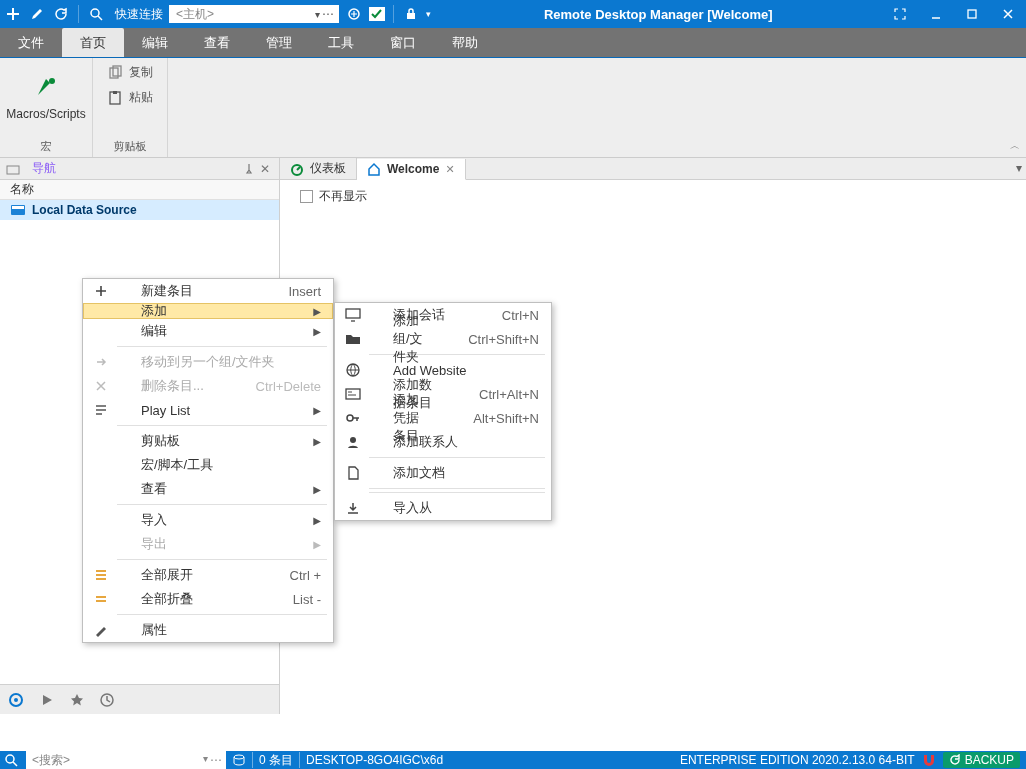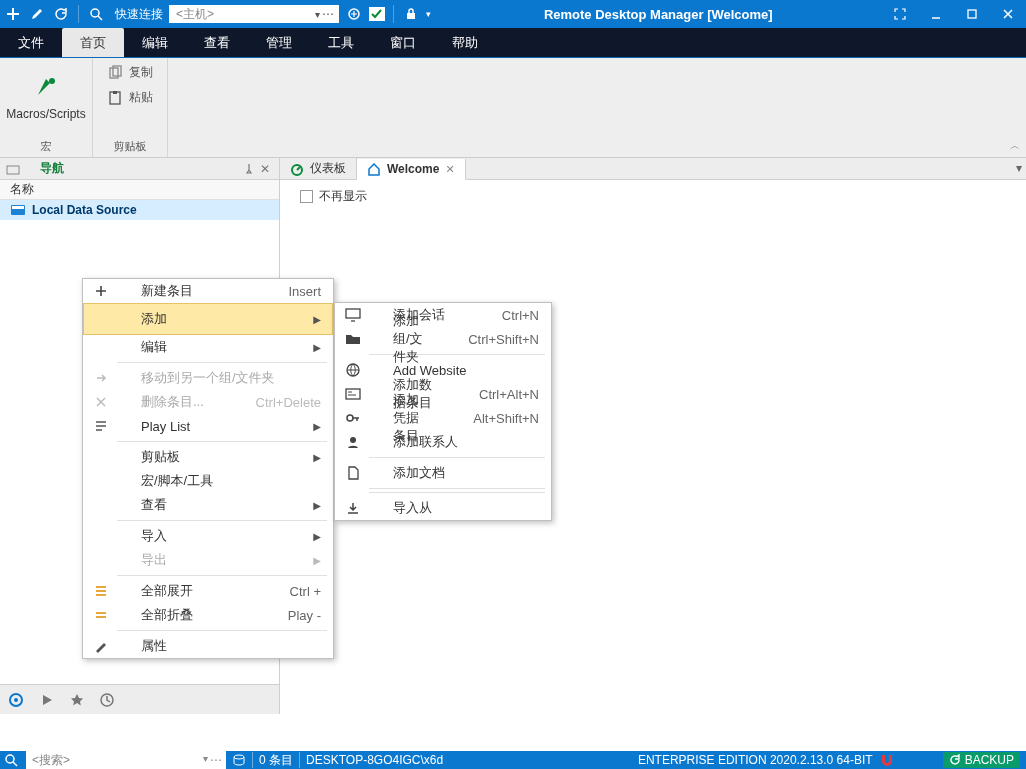--- a/index.html
+++ b/index.html
@@ -10,38 +10,38 @@
   .titlebar .tb-icon { width: 18px; height: 18px; display: flex; align-items: center; justify-content: center; cursor: pointer; }
   .titlebar .tb-sep { width: 1px; height: 18px; background: rgba(255,255,255,0.3); margin: 0 2px; }
   .quick-label { color: #fff; margin-left: 4px; }
   .quick-input { height: 18px; background: #fff; border: 1px solid #fff; display: flex; align-items: center; padding: 0 6px; color: #888; width: 170px; position: relative; }
   .quick-input .qi-right { position: absolute; right: 4px; display: flex; align-items: center; gap: 2px; }
   .titlebar .tb-center { flex: 1; text-align: center; font-weight: bold; font-size: 13px; }
   .titlebar .tb-right { display: flex; align-items: center; gap: 8px; }
   .winbtn { width: 28px; height: 20px; display: flex; align-items: center; justify-content: center; cursor: pointer; }
 
   
-  .menubar { height: 30px; background: #0f172a; color: #fff; display: flex; align-items: stretch; border-bottom: 1px solid #0969b8; }
+  .menubar { height: 30px; background: #737373; color: #fff; display: flex; align-items: stretch; border-bottom: 1px solid #0969b8; }
   .menu-item { padding: 0 18px; display: flex; align-items: center; cursor: pointer; font-size: 13px; }
   .menu-item.active { background: #e8e8e8; color: #333; border-top-left-radius: 2px; border-top-right-radius: 2px; }
   
   .ribbon { height: 100px; background: #eeeeee; display: flex; border-bottom: 1px solid #ccc; position: relative; }
   .ribbon-group { border-right: 1px solid #d5d5d5; padding: 4px 10px 2px 10px; display: flex; flex-direction: column; align-items: center; justify-content: space-between; }
   .ribbon-group .rg-body { display: flex; gap: 8px; height: 72px; align-items: center; }
   .ribbon-group .rg-label { font-size: 11px; color: #555; height: 18px; display: flex; align-items: center; }
   .ribbon-big-btn { width: 72px; display: flex; flex-direction: column; align-items: center; justify-content: center; gap: 4px; cursor: pointer; height: 72px; }
   .ribbon-small-list { display: flex; flex-direction: column; justify-content: flex-start; gap: 4px; height: 72px; }
   .ribbon-small-btn { display: flex; align-items: center; gap: 6px; padding: 2px 4px; cursor: pointer; color:#555; }
   .ribbon-collapse { position: absolute; right: 6px; bottom: 4px; color: #666; cursor: pointer; font-size: 10px;}
 
   
   .body-area { position: absolute; top: 158px; left: 0; right: 0; bottom: 55px; display: flex; }
   .nav-panel { width: 280px; border-right: 1px solid #cfcfcf; display: flex; flex-direction: column; background: #fff; }
   .panel-hdr { height: 22px; background: #ededed; border-bottom: 1px solid #d0d0d0; display: flex; align-items: center; padding: 0 6px; }
-  .panel-hdr .ph-title { flex: 1; font-weight: bold; color: #15803d; display: flex; align-items: center; gap: 20px;}
+  .panel-hdr .ph-title { flex: 1; font-weight: normal; color: #8b5cf6; display: flex; align-items: center; gap: 12px;}
   .panel-hdr .ph-btn { width: 16px; height: 16px; display: flex; align-items: center; justify-content: center; color: #777; cursor: pointer; }
   .nav-colhdr { height: 20px; border-bottom: 1px solid #e0e0e0; display: flex; align-items: center; padding: 0 10px; background: #f8f8f8; }
   .nav-tree { flex: 1; overflow: hidden; }
   .tree-item { display: flex; align-items: center; gap: 6px; padding: 3px 10px; background: #d6ecff; font-weight: bold; color: #003a6b; }
   .nav-btm { height: 30px; border-top: 1px solid #d0d0d0; background: #ededed; display: flex; align-items: center; padding: 0 8px; gap: 16px; }
   .nav-btm .nb-icon { color: #777; cursor: pointer; font-size: 14px;}
   .nb-icon.active { color: #0b78d0;}
 
   .main-area { flex: 1; display: flex; flex-direction: column; }
   .tabstrip { height: 22px; border-bottom: 1px solid #cfcfcf; display: flex; align-items: stretch; background: #ededed; position: relative;}
@@ -49,36 +49,36 @@
   .tab.active { background: #fff; border-bottom: 1px solid #fff; position: relative; top: 1px; }
   .tab .close-x { color: #888; font-size: 11px; }
   .tab-drop { position: absolute; right: 4px; top: 3px; color: #666; cursor: pointer;}
   .content { flex: 1; background: #fff; padding: 8px 20px; }
   .chk-row { display: flex; align-items: center; gap: 6px; }
   .chk { width: 13px; height: 13px; border: 1px solid #999; background: #fff; }
 
   
   .ctx-menu { position: absolute; background: #fff; border: 1px solid #bfbfbf; box-shadow: 2px 2px 6px rgba(0,0,0,0.25); font-size: 13px; z-index: 100; }
   .ctx-item { display: flex; align-items: center; height: 24px; padding: 0 12px 0 6px; cursor: pointer; gap: 24px; }
-  .ctx-item.hover { background: #ffe9a6; border: 1px solid #e5c365; height: 32px; padding: 0 11px 0 5px; }
+  .ctx-item.hover { background: #ffe9a6; border: 1px solid #e5c365; height: 16px; padding: 0 11px 0 5px; }
   .ctx-item.disabled { color: #aaa; }
   .ctx-icon { width: 24px; display: flex; justify-content: center; color: #555; }
   .ctx-label { flex: 1; padding-left: 4px; }
   .ctx-sc { color: #666; margin-left: 20px; }
   .ctx-arrow { width: 12px; text-align: right; color: #555; font-size: 10px;}
   .ctx-sep { height: 1px; background: #e0e0e0; margin: 3px 6px 3px 34px; }
 
   
   .statusbar { position: absolute; left:0; right:0; bottom: 0; height: 18px; background: #0b78d0; color: #fff; display: flex; align-items: center; font-size: 12px; }
   .statusbar .sb-sep { width: 1px; height: 16px; background: rgba(255,255,255,0.4); margin: 0 6px; }
   .sb-search { display: flex; align-items: center; flex: 0 0 auto; }
   .sb-search-input { height: 18px; background: #fff; color: #888; display: flex; align-items: center; padding: 0 6px; width: 200px; margin-left: 4px; position: relative;}
   .sb-search-input .sbi-right{ position:absolute; right:4px; display:flex; gap:2px; color:#888;}
   .sb-right { margin-left: auto; display: flex; align-items: center; padding-right: 6px; gap: 6px;}
-  .backup-badge { background: #0a9b6b; padding: 1px 6px; display: flex; align-items: center; gap: 4px; border-radius: 2px; margin-left: 42px;}
+  .backup-badge { background: #0a9b6b; padding: 1px 6px; display: flex; align-items: center; gap: 4px; border-radius: 2px;}
 
   svg { display: block; }
 </style>
 </head>
 <body>
 
 <div class="titlebar">
   <div class="tb-left">
     <div class="tb-icon">
         <svg width="14" height="14">
@@ -380,21 +380,21 @@
     <span class="ctx-label">全部展开</span>
     <span class="ctx-sc">Ctrl +</span>
   </div>
   <div class="ctx-item">
     <span class="ctx-icon">
         <svg width="14" height="14">
           <path d="M2 5h10M2 9h10" stroke="#e08b00" stroke-width="1.5"></path>
         </svg>
       </span>
     <span class="ctx-label">全部折叠</span>
-    <span class="ctx-sc">Play -</span>
+    <span class="ctx-sc">List -</span>
   </div>
   <div class="ctx-sep"></div>
   <div class="ctx-item">
     <span class="ctx-icon">
         <svg width="14" height="14">
           <path d="M2 12l8-8 2 2-8 8z" fill="#555"></path>
         </svg>
       </span>
     <span class="ctx-label">属性</span>
   </div>

